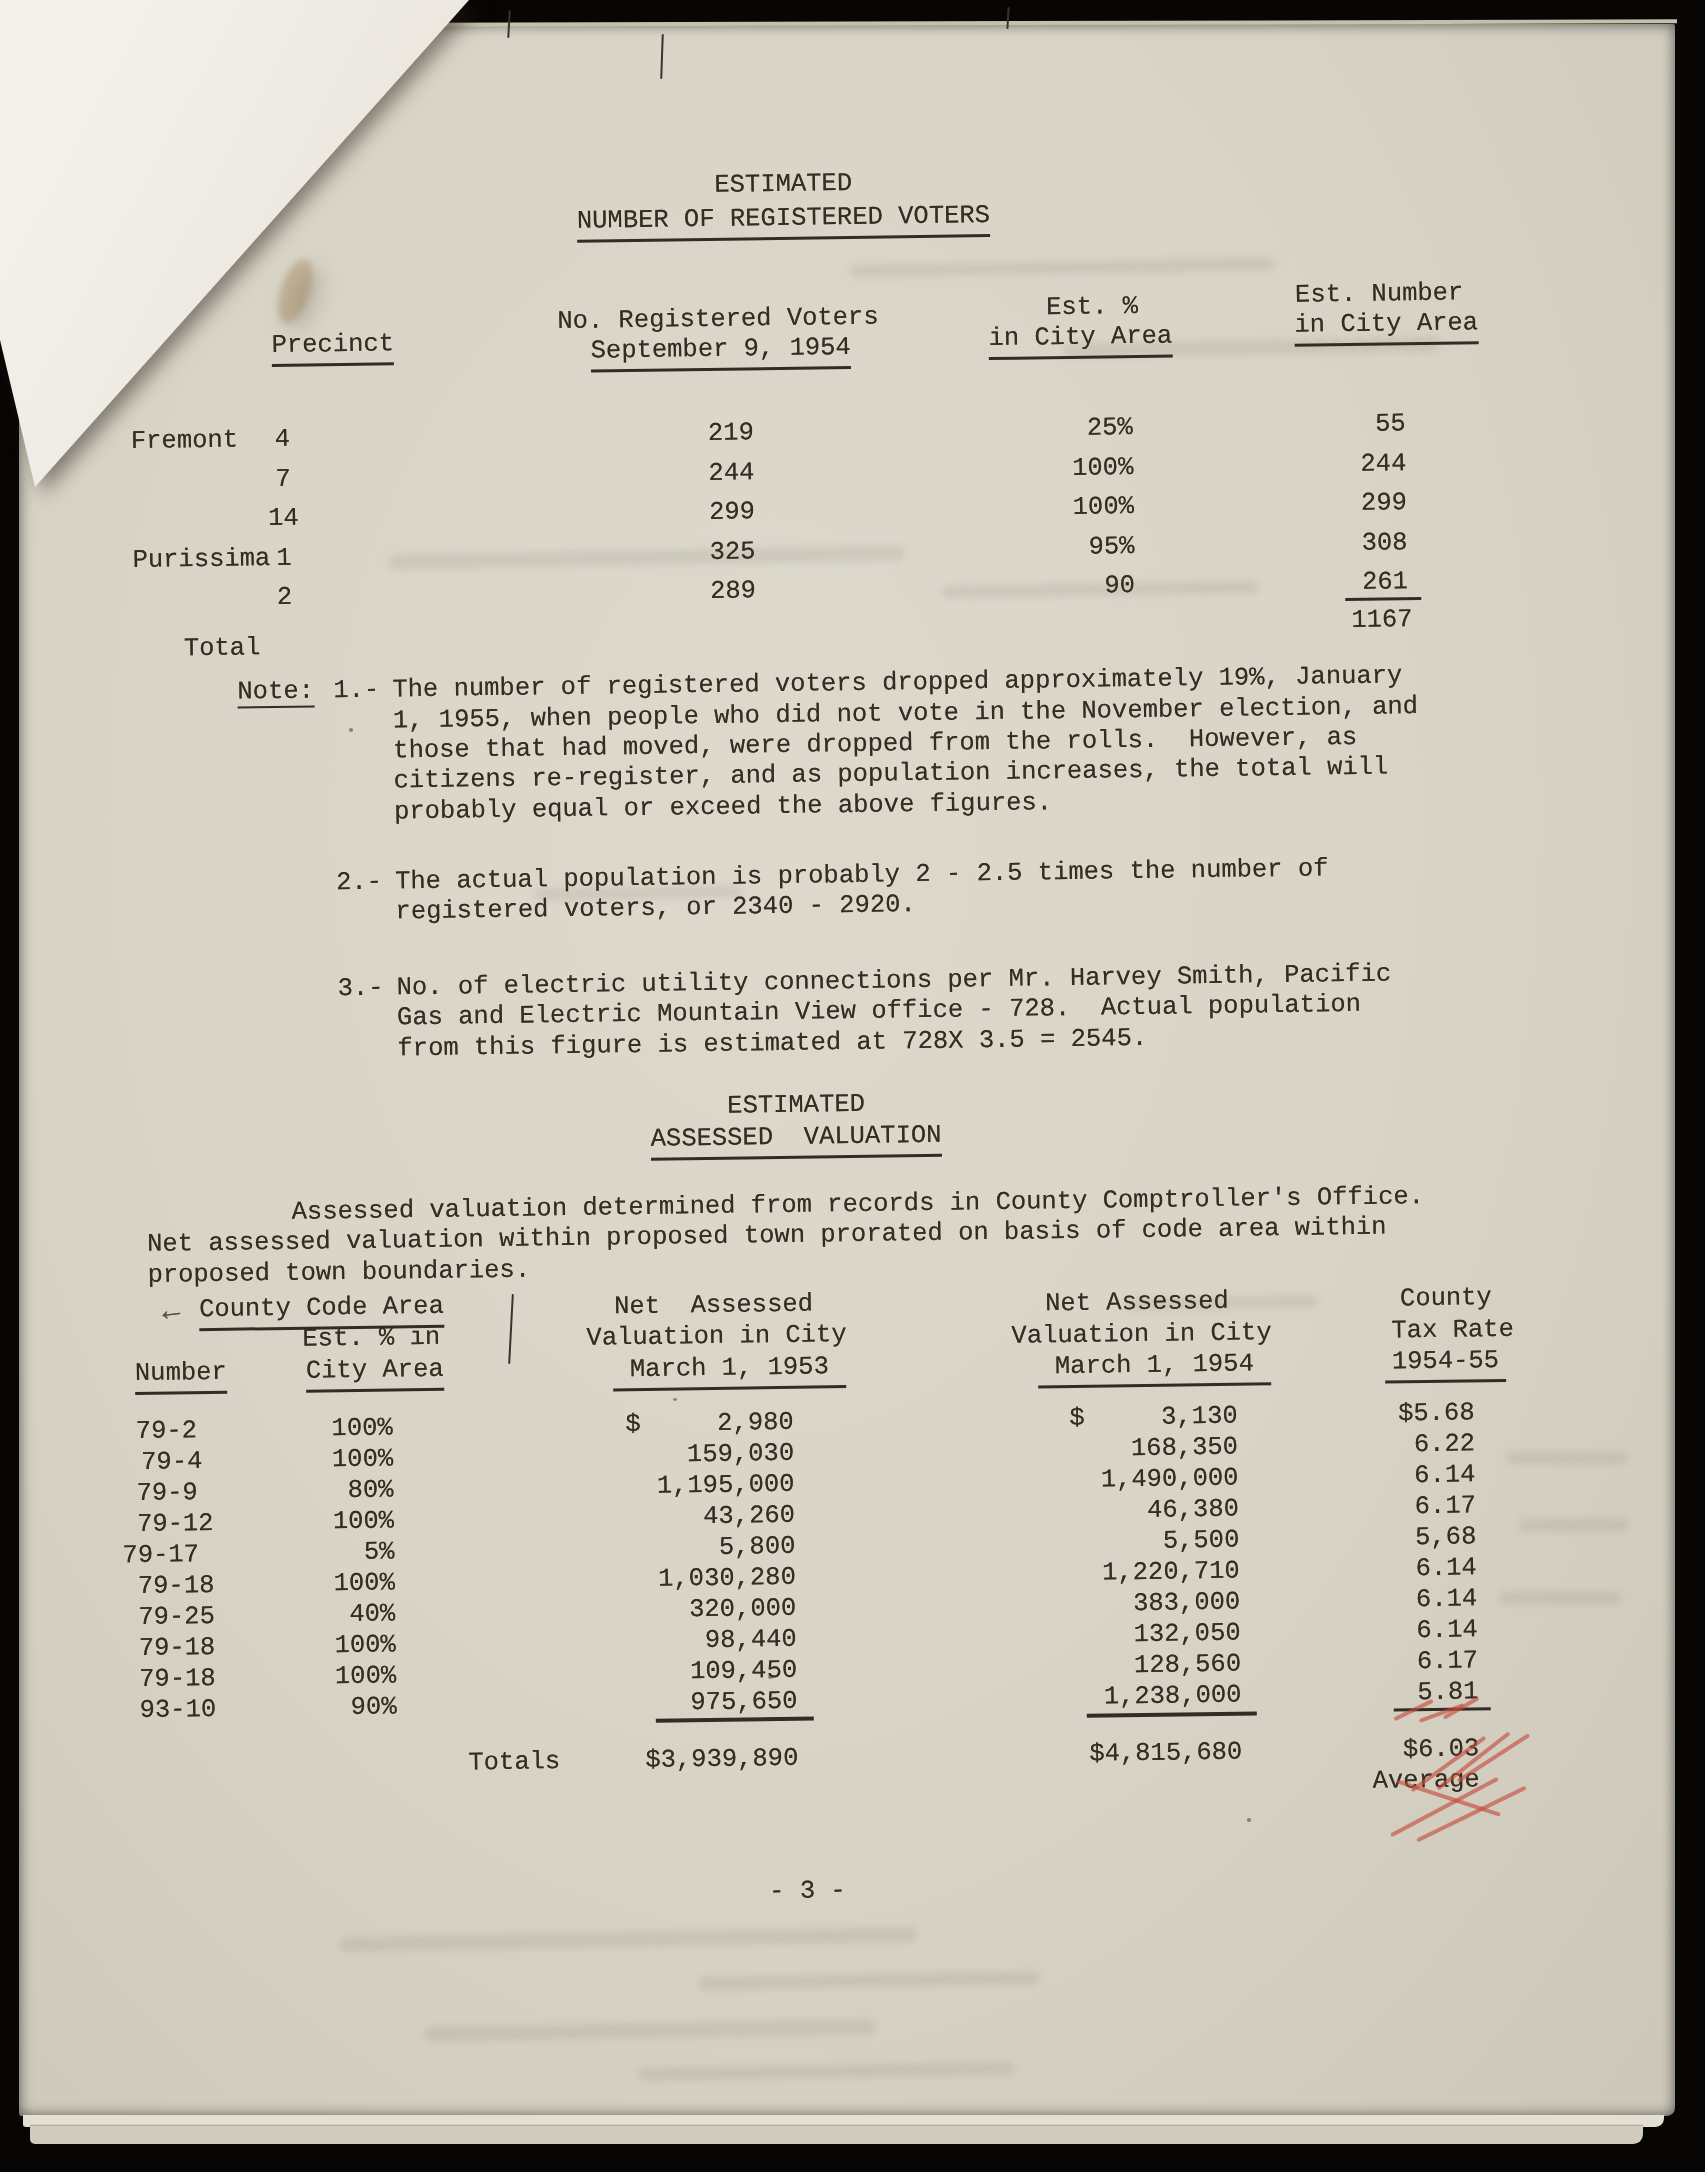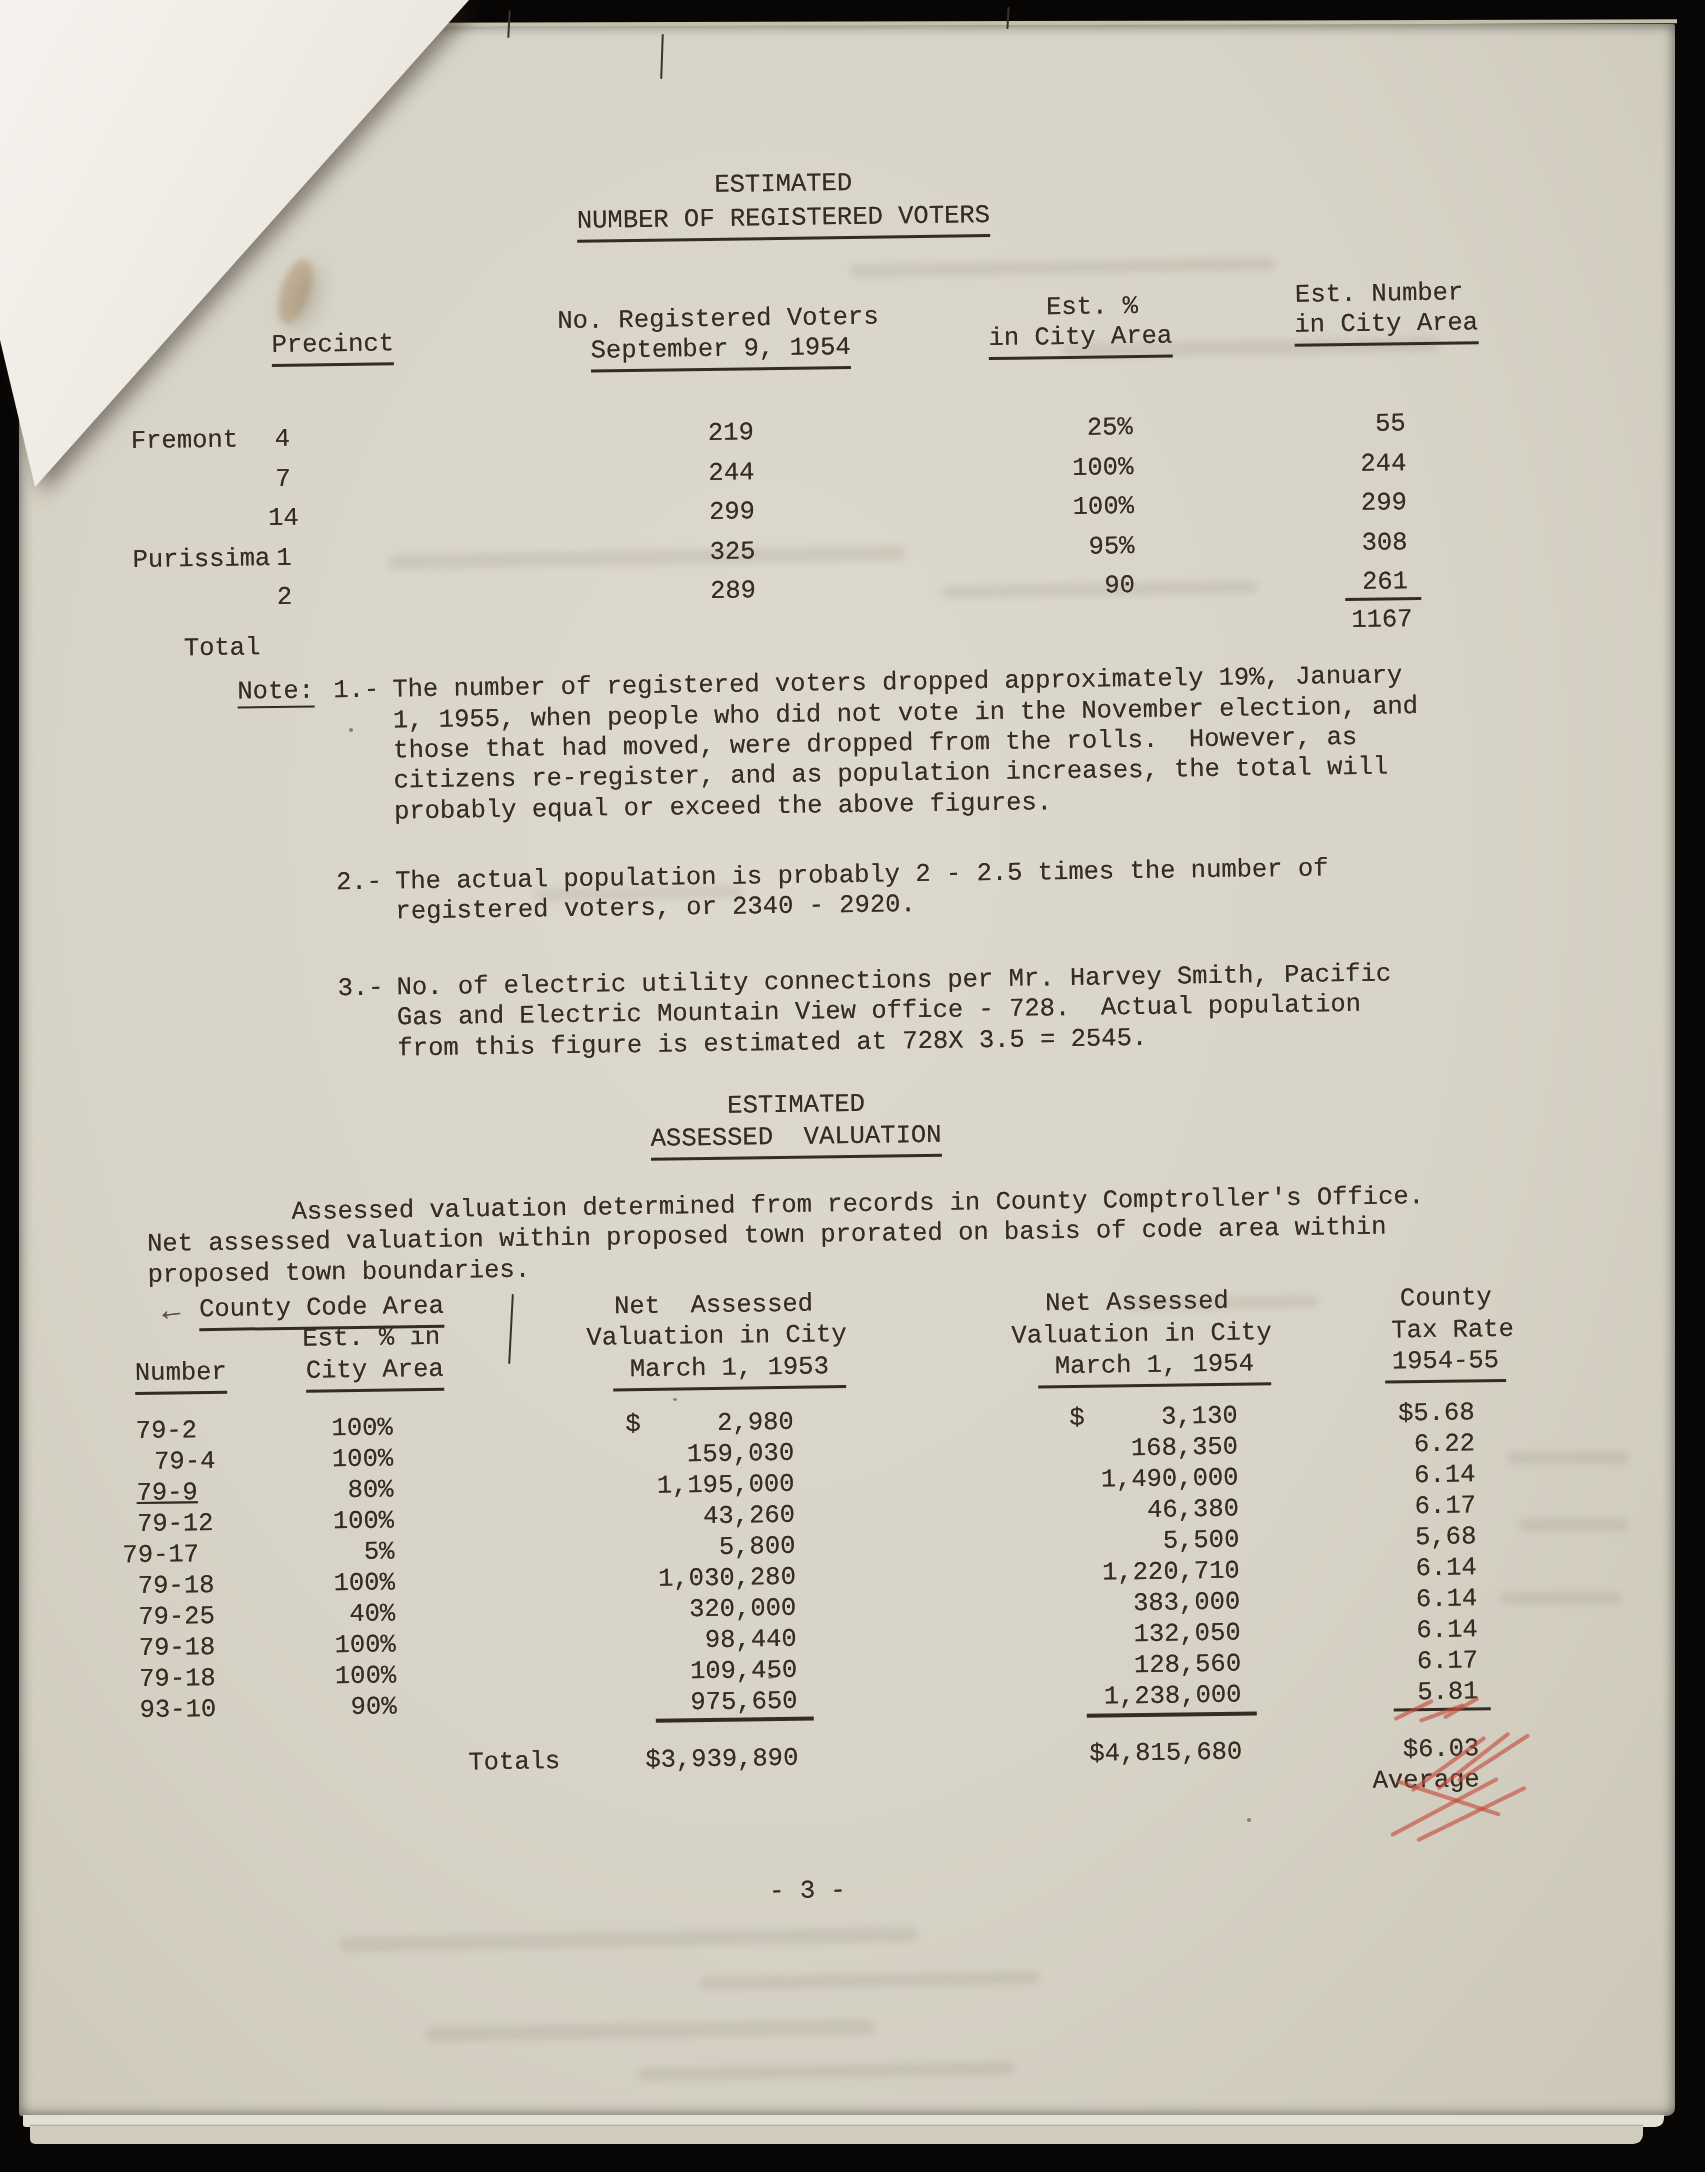--- a/index.html
+++ b/index.html
@@ -150,27 +150,27 @@
   <div class="t" style="left:1397px;top:1294px;">County</div>
   <div class="t" style="left:1388px;top:1326px;">Tax Rate</div>
   <div class="t" style="left:1388px;top:1357px;"><span class="ulx" style="padding:0 7.3px 3.6px;margin-left:-7.3px;">1954-55</span></div>
 
   <div class="t" style="left:131px;top:1409px;">79-2</div>
   <div class="t num" style="left:267px;top:1409px;width:121px;">100%</div>
   <div class="t num" style="left:607px;top:1409px;width:182px;">$     2,980</div>
   <div class="t num" style="left:1051px;top:1409px;width:182px;">$     3,130</div>
   <div class="t num" style="left:1349px;top:1409px;width:121px;">$5.68</div>
 
-  <div class="t" style="left:149px;top:1440px;">79-4</div>
+  <div class="t" style="left:136px;top:1440px;">79-4</div>
   <div class="t num" style="left:267px;top:1440px;width:121px;">100%</div>
   <div class="t num" style="left:607px;top:1440px;width:182px;">159,030</div>
   <div class="t num" style="left:1051px;top:1440px;width:182px;">168,350</div>
   <div class="t num" style="left:1349px;top:1440px;width:121px;">6.22</div>
 
-  <div class="t" style="left:131px;top:1471px;text-decoration:underline;">79-9</div>
+  <div class="t" style="left:131px;top:1471px;">79-9</div>
   <div class="t num" style="left:267px;top:1471px;width:121px;">80%</div>
   <div class="t num" style="left:607px;top:1471px;width:182px;">1,195,000</div>
   <div class="t num" style="left:1051px;top:1471px;width:182px;">1,490,000</div>
   <div class="t num" style="left:1349px;top:1471px;width:121px;">6.14</div>
 
   <div class="t" style="left:131px;top:1502px;">79-12</div>
   <div class="t num" style="left:267px;top:1502px;width:121px;">100%</div>
   <div class="t num" style="left:607px;top:1502px;width:182px;">43,260</div>
   <div class="t num" style="left:1051px;top:1502px;width:182px;">46,380</div>
   <div class="t num" style="left:1349px;top:1502px;width:121px;">6.17</div>

